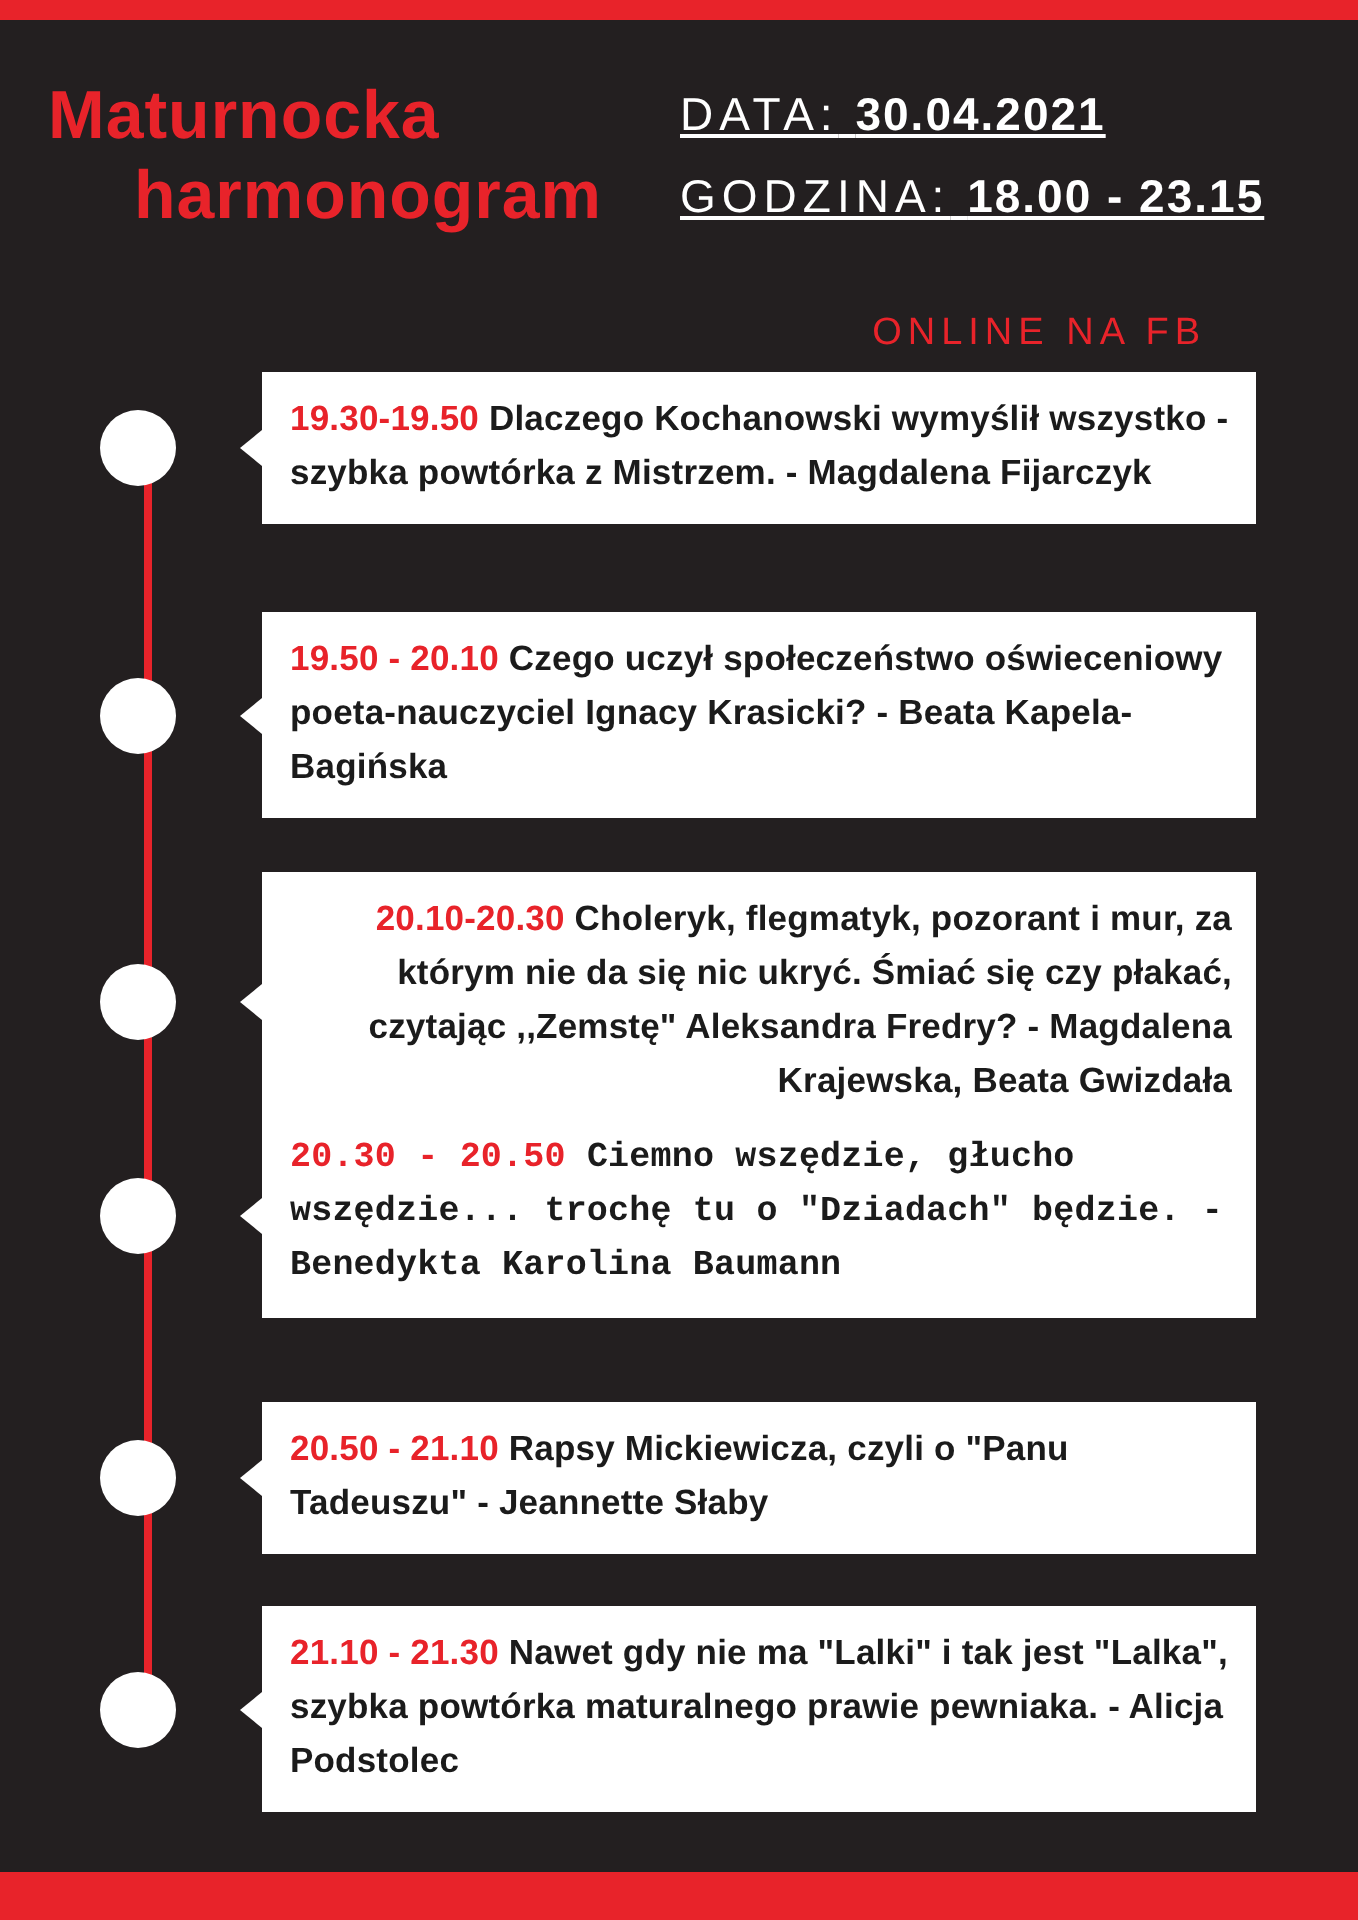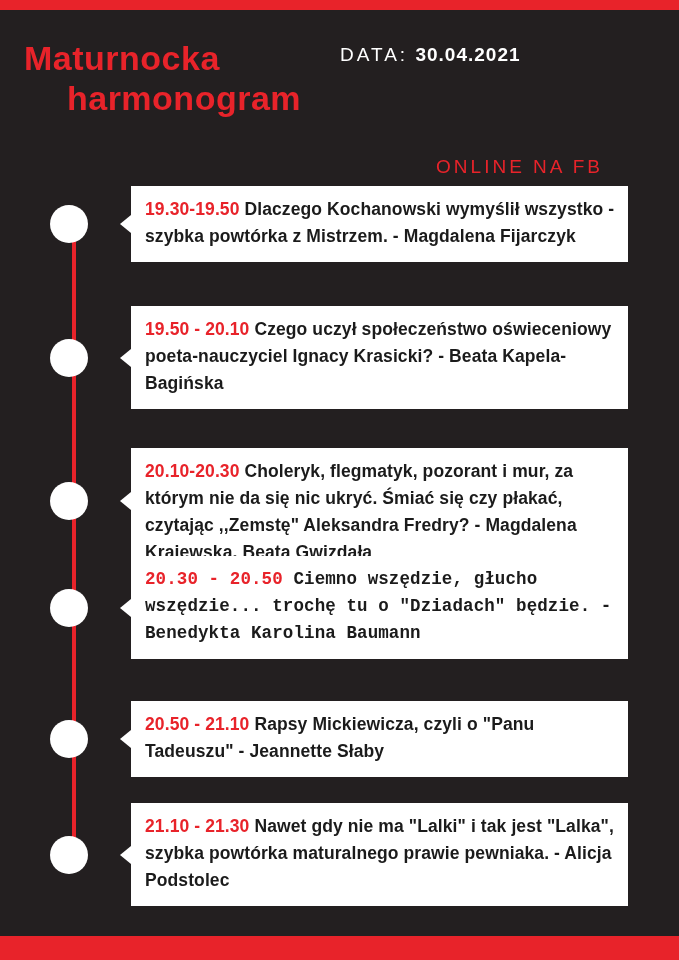--- a/index.html
+++ b/index.html
@@ -55,25 +55,26 @@
   }
   .title-line2 { display: block; text-align: center; }
   .meta {
     position: absolute;
     left: 340px;
     top: 10px;
     width: 330px;
   }
   .meta-row {
     color: #ffffff;
-    font-size: 19px;
+    font-size: 23px;
     font-weight: bold;
     letter-spacing: 2px;
     margin-bottom: 14px;
     white-space: nowrap;
+    text-decoration: underline;
   }
   .meta-label {
     letter-spacing: 3px;
     font-weight: normal;
   }
   .meta-value {
     font-weight: bold;
     letter-spacing: 1px;
   }
   .online {
@@ -150,40 +151,44 @@
   <div class="header">
     <div class="title">
       <span>Maturnocka</span>
       <span class="title-line2">harmonogram</span>
     </div>
     <div class="meta">
       <div class="meta-row">
         <span class="meta-label">DATA:</span>
         <span class="meta-value">30.04.2021</span>
       </div>
+      <div class="meta-row">
+        <span class="meta-label">GODZINA:</span>
+        <span class="meta-value">18.00 - 23.15</span>
+      </div>
     </div>
   </div>
 
   <div class="online">ONLINE NA FB</div>
 
   <div class="timeline"></div>
 
   <div class="items" id="schedule-list">
       <div class="item" style="position: absolute; left: 0px; top: 0px; width: 679px;">
         <div class="card" style="top: 0px;"><span class="time">19.30-19.50 </span><span>Dlaczego Kochanowski wymyślił wszystko - szybka powtórka z Mistrzem. - Magdalena Fijarczyk</span></div>
         <div class="dot" style="top: 19px;"></div>
         <div class="pointer" style="top: 29px;"></div>
       </div>
       <div class="item" style="position: absolute; left: 0px; top: 120px; width: 546px;">
         <div class="card" style="top: 0px;"><span class="time">19.50 - 20.10 </span><span>Czego uczył społeczeństwo oświeceniowy poeta-nauczyciel Ignacy Krasicki? - Beata Kapela-Bagińska</span></div>
         <div class="dot" style="top: 32.5px;"></div>
         <div class="pointer" style="top: 42.5px;"></div>
       </div>
       <div class="item" style="position: absolute; left: 0px; top: 250px; width: 679px;">
-        <div class="card" style="top: 12px;"><span class="time">20.10-20.30 </span><span>Choleryk, flegmatyk, pozorant i mur, za którym nie da się nic ukryć. Śmiać się czy płakać, czytając ,,Zemstę" Aleksandra Fredry? - Magdalena Krajewska, Beata Gwizdała</span></div>
+        <div class="card" style="top: 0px; text-align: right;"><span class="time">20.10-20.30 </span><span>Choleryk, flegmatyk, pozorant i mur, za którym nie da się nic ukryć. Śmiać się czy płakać, czytając ,,Zemstę" Aleksandra Fredry? - Magdalena Krajewska, Beata Gwizdała</span></div>
         <div class="dot" style="top: 46px;"></div>
         <div class="pointer" style="top: 56px;"></div>
       </div>
       <div class="item" style="position: absolute; left: 0px; top: 370px; width: 679px; font-family: Liberation Mono, monospace;">
         <div class="card" style="top: 0px;"><span class="time">20.30 - 20.50 </span><span>Ciemno wszędzie, głucho wszędzie... trochę tu o "Dziadach" będzie. - Benedykta Karolina Baumann</span></div>
         <div class="dot" style="top: 32.5px;"></div>
         <div class="pointer" style="top: 42.5px;"></div>
       </div>
       <div class="item" style="position: absolute; left: 0px; top: 515px; width: 679px;">
         <div class="card" style="top: 0px;"><span class="time">20.50 - 21.10 </span><span>Rapsy Mickiewicza, czyli o "Panu Tadeuszu" - Jeannette Słaby</span></div>

